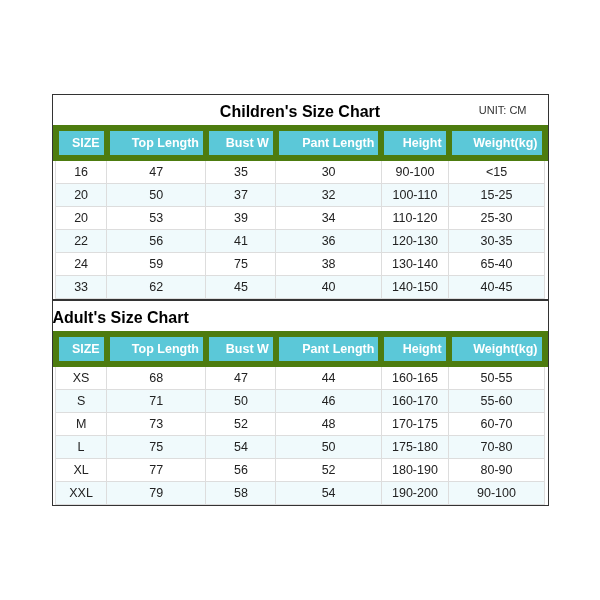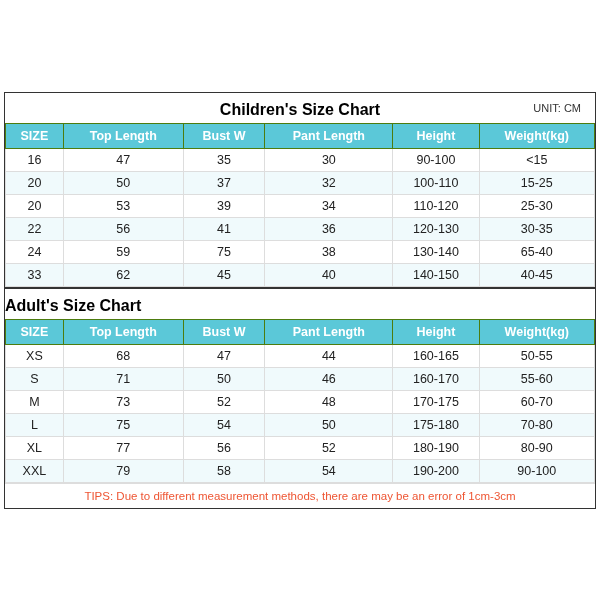--- a/index.html
+++ b/index.html
@@ -7,52 +7,52 @@
       width: 600px;
       height: 600px;
       background: #fff;
       font-family: Arial, sans-serif;
       font-size: 13px;
       display: flex;
       align-items: center;
       justify-content: center;
     }
     .container {
-      width: 592px;
+      width: 497px;
       border: 1.5px solid #333;
       background: #fff;
     }
     .section-title {
       text-align: center;
       font-size: 16px;
       font-weight: bold;
       padding: 8px 0 4px 0;
       background: #fff;
       position: relative;
     }
     .unit-label {
       position: absolute;
-      right: 14px;
+      right: 21px;
       top: 50%;
       transform: translateY(-50%);
       font-size: 11px;
       font-weight: normal;
       color: #333;
     }
     table {
       width: 100%;
       border-collapse: collapse;
     }
     thead tr th {
       background: #5bc8d8;
       color: #fff;
       font-weight: bold;
       padding: 5px 4px;
-      text-align: center;
-      border: 1px solid #4d7c0f;
+      text-align: right;
+      border: 6px solid #4d7c0f;
       font-size: 12.5px;
     }
     tbody tr td {
       text-align: center;
       padding: 4px 4px;
       border: 1px solid #ddd;
       font-size: 12.5px;
       color: #222;
     }
     tbody tr:nth-child(even) td {
@@ -216,14 +216,13 @@
           <td>XXL</td>
           <td>79</td>
           <td>58</td>
           <td>54</td>
           <td>190-200</td>
           <td>90-100</td>
         </tr>
       </tbody>
   </table>
 
-  <div class="tips">TIPS: Due to different measurement methods, there are may be an error of 1cm-3cm</div>
 </div>
 
 </body></html>

